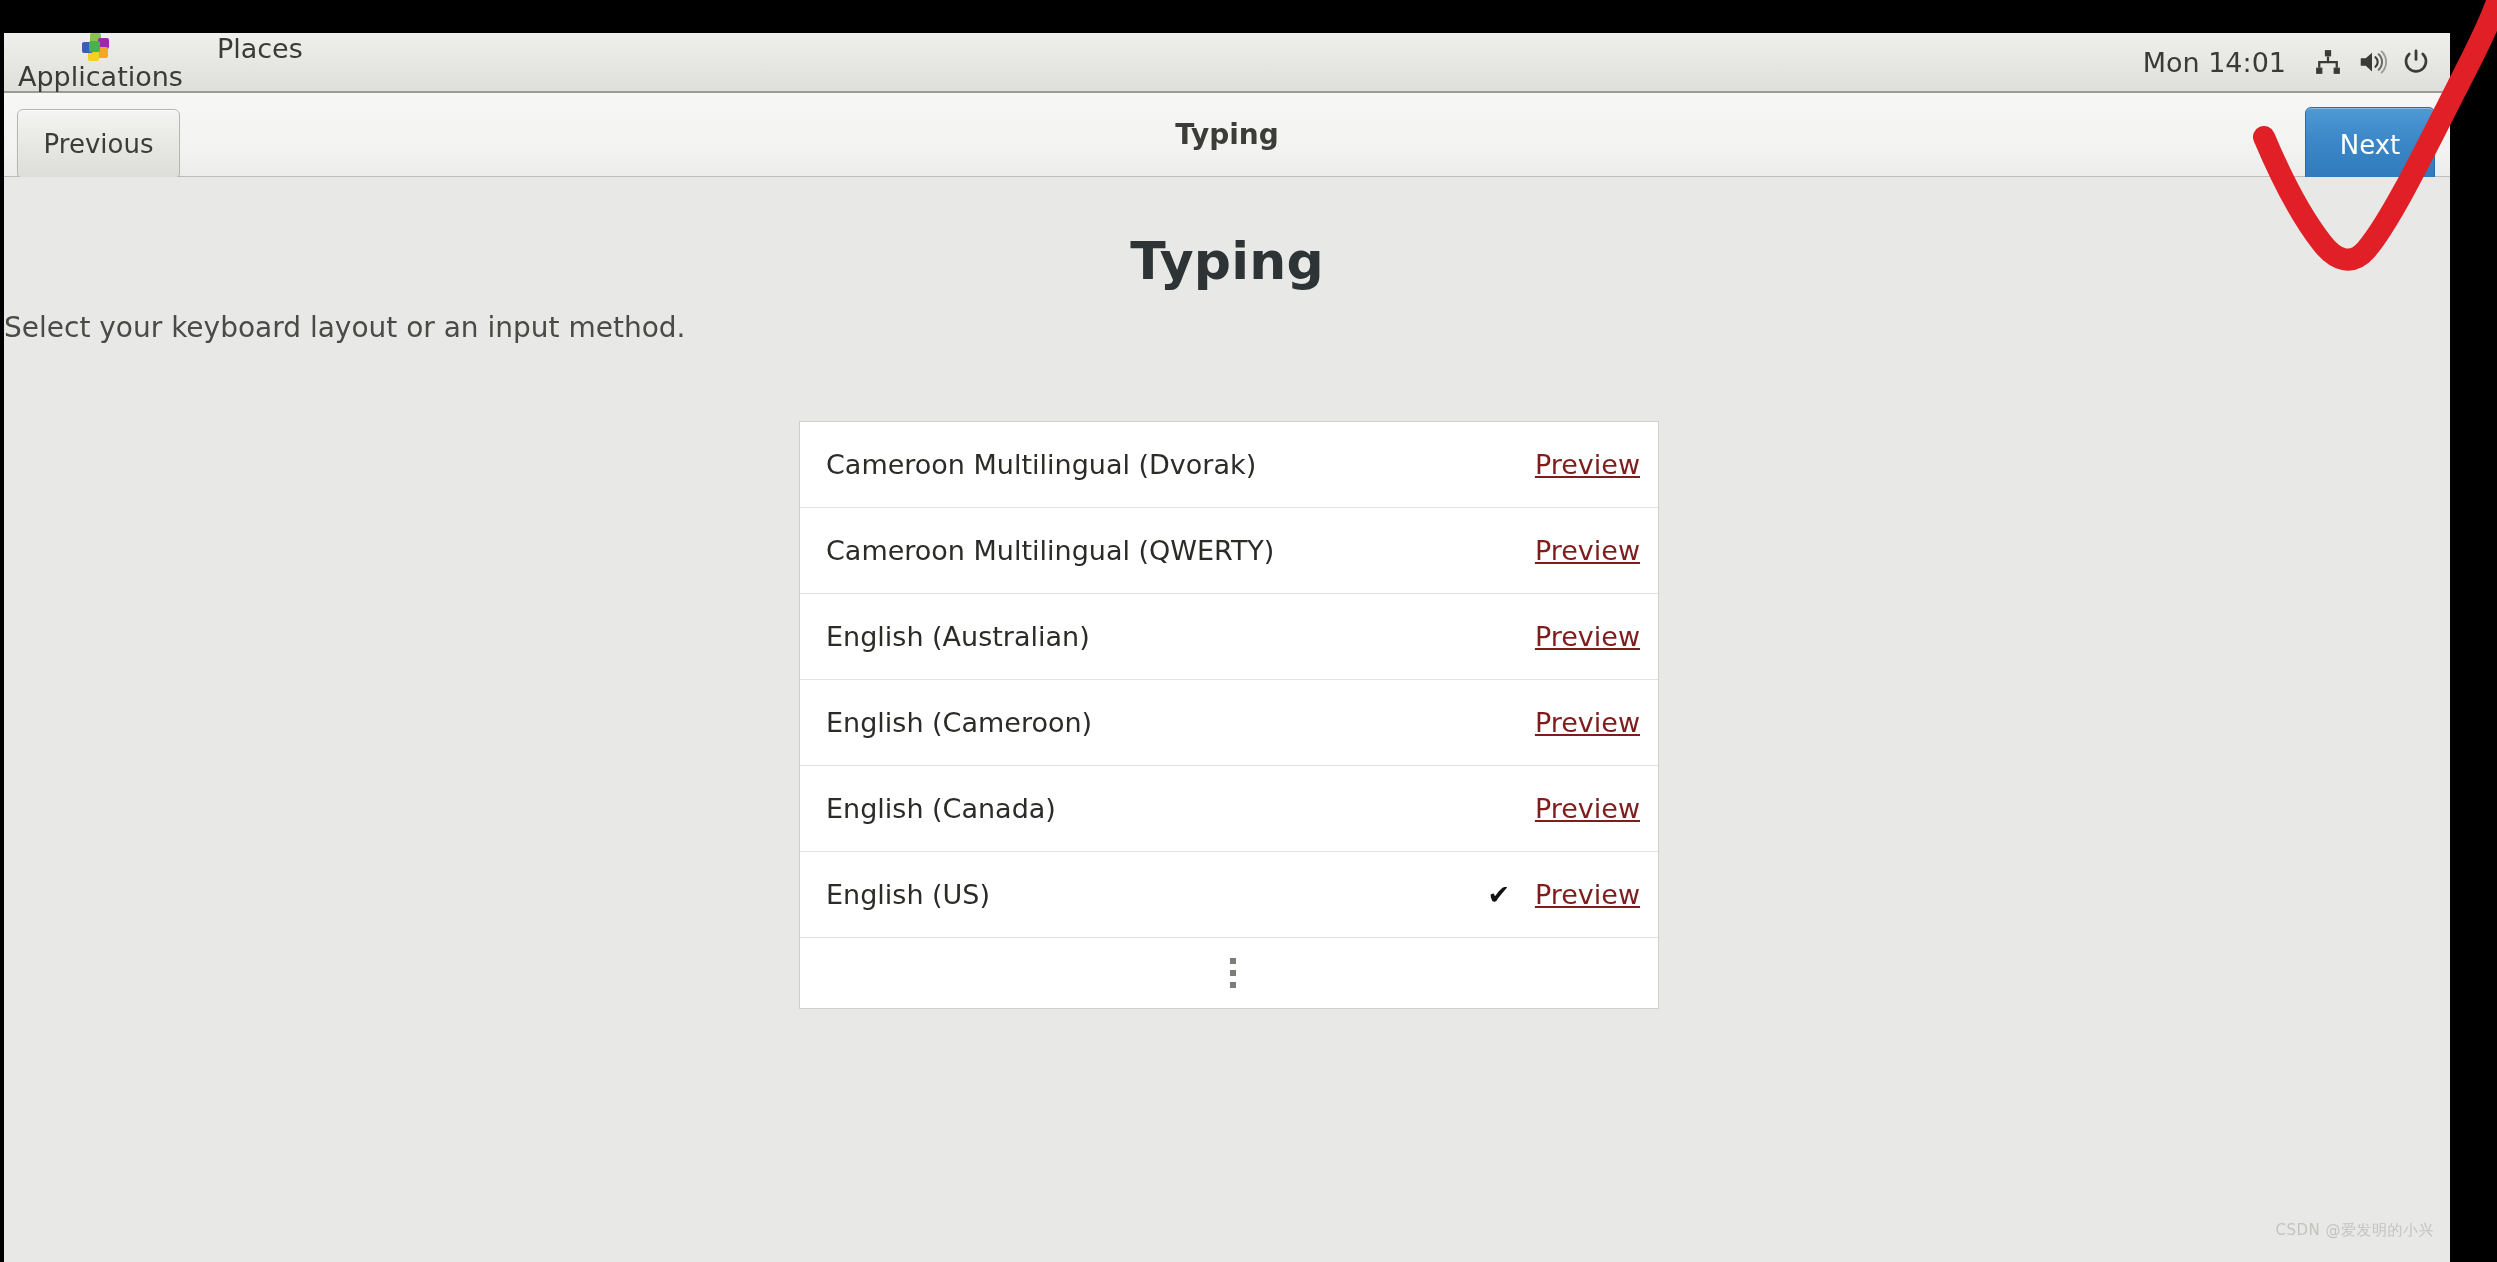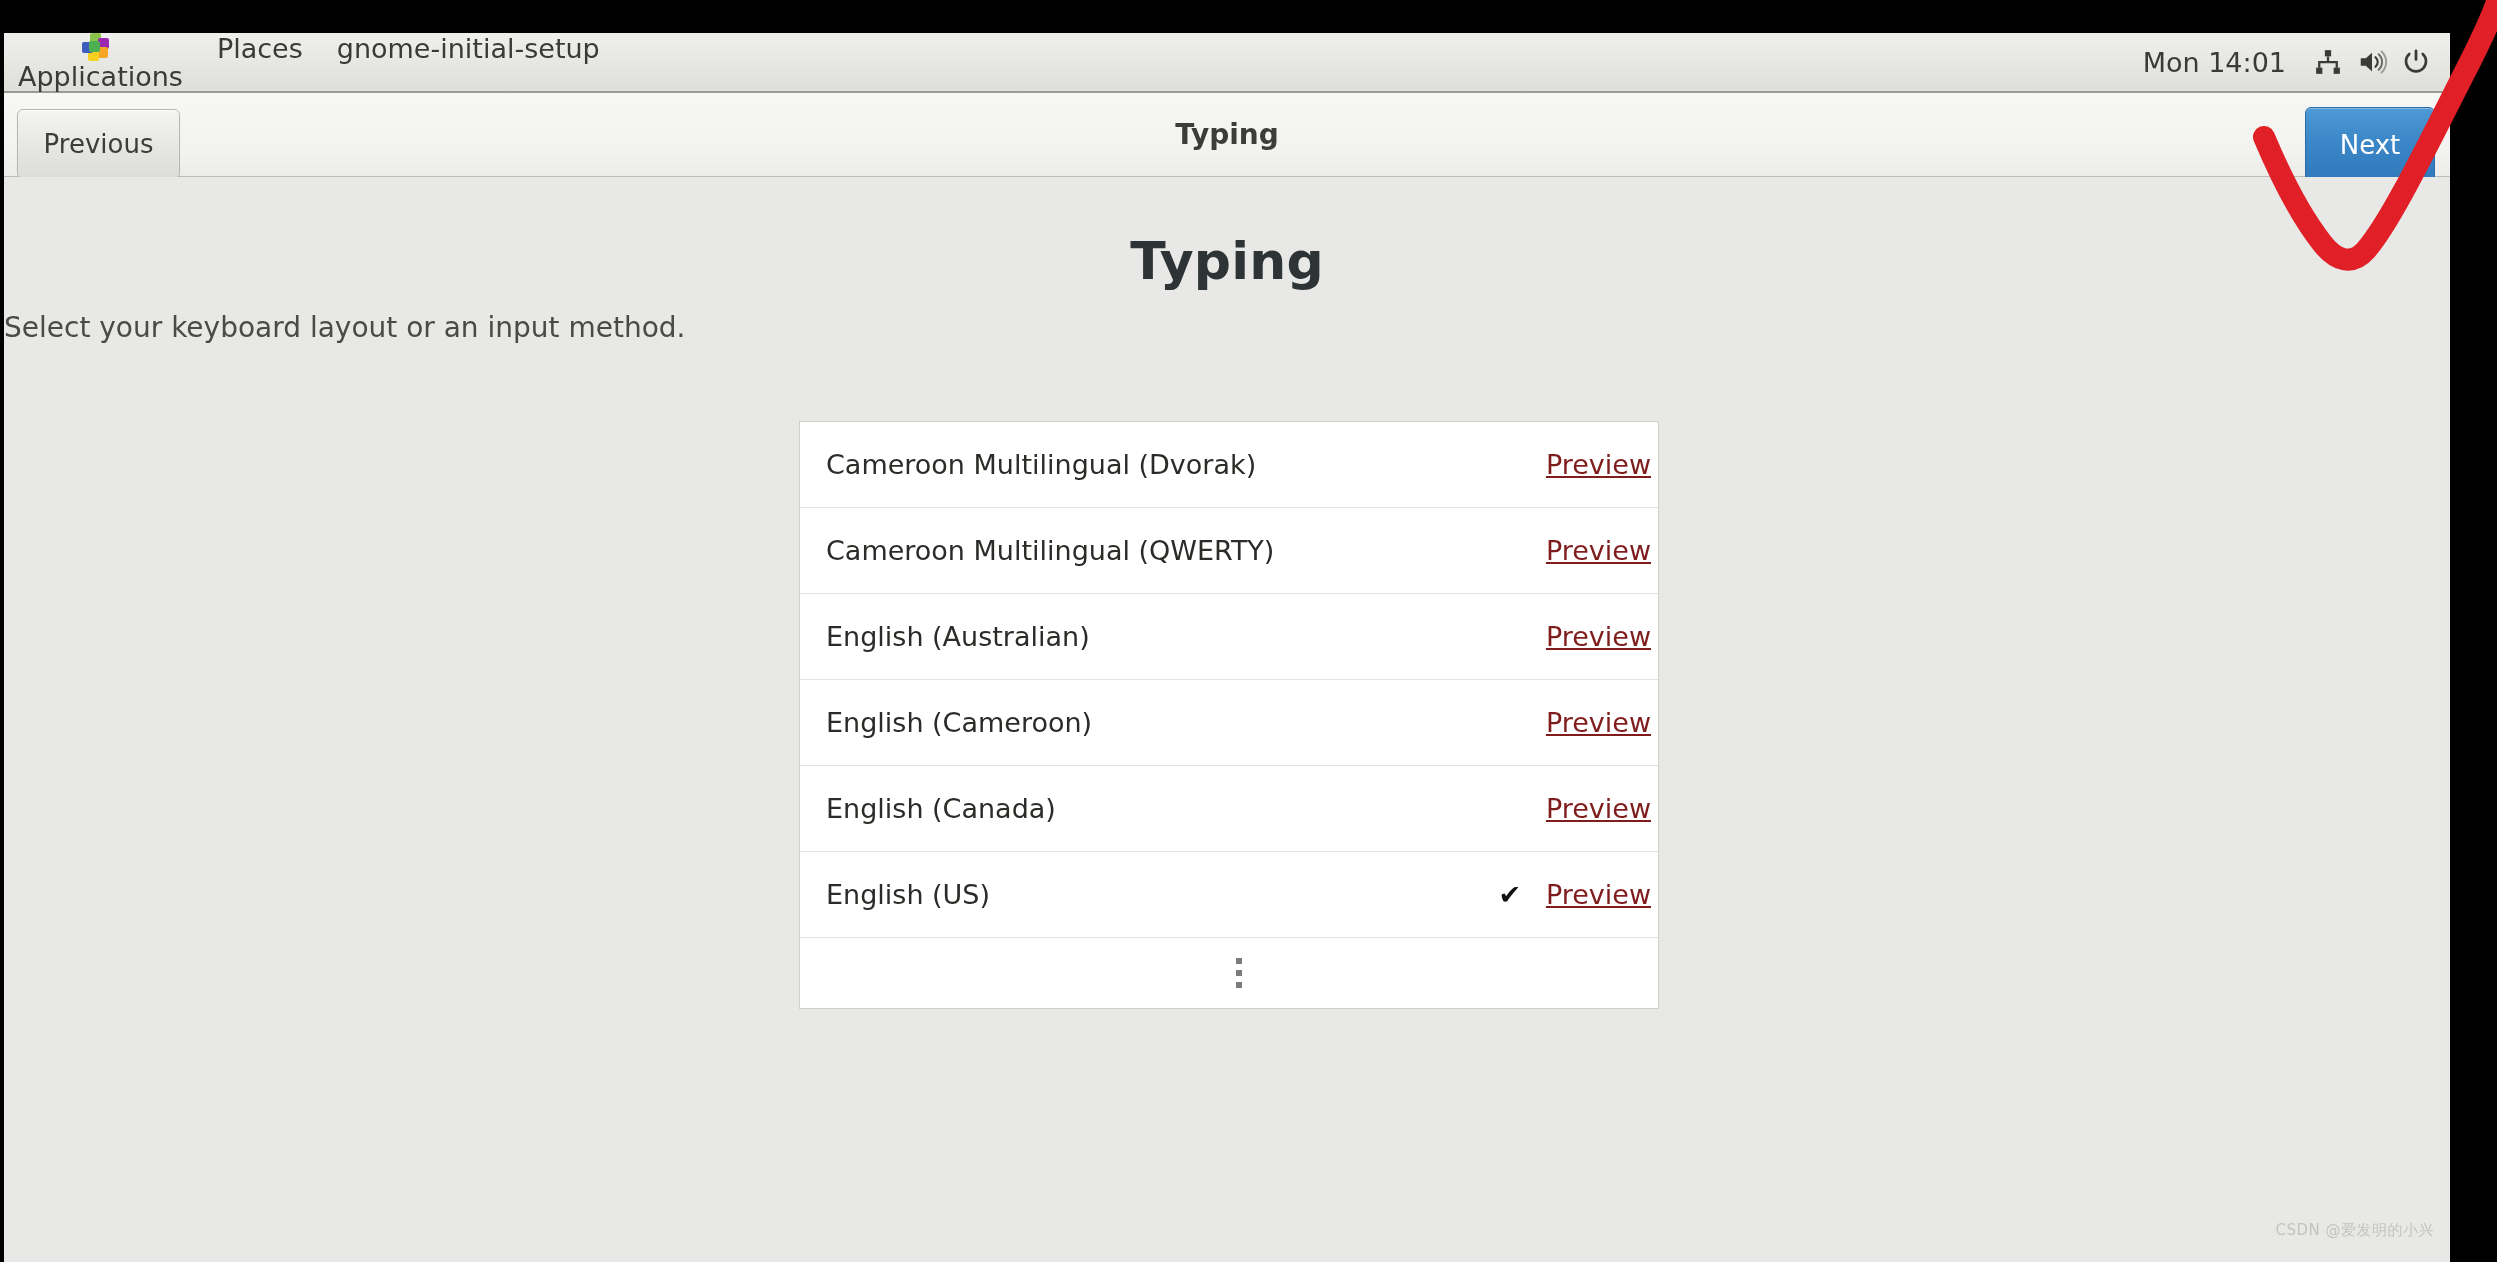--- a/index.html
+++ b/index.html
@@ -188,21 +188,21 @@
     width: 860px;
     background: #ffffff;
     border: 1px solid #cfcfcb;
     box-sizing: border-box;
   }
   .list-row {
     position: relative;
     height: 86px;
     display: flex;
     align-items: center;
-    padding: 0 7px 0 26px;
+    padding: 0 18px 0 26px;
     box-sizing: border-box;
     border-bottom: 1px solid #e2e2de;
     background: #ffffff;
     cursor: pointer;
   }
   .list-row .layout-name {
     font-size: 27px;
     color: #2b2b28;
     flex: 1 1 auto;
     white-space: nowrap;
@@ -286,23 +286,20 @@
             <i style="left:0px;  top:9px;   background:#3b5bbd;"></i>
             <i style="left:7px;  top:8px;   background:#4caf50;"></i>
           </span>
           <span>Applications</span>
         </div>
 
         <div class="panel-item">
           <span>Places</span>
         </div>
 
-        <div class="panel-item">
-          <span>gnome-initial-setup</span>
-        </div>
       </div>
 
       <div class="panel-spacer"></div>
 
       <div class="panel-right">
         <div class="clock">Mon 14:01</div>
 
         <div class="tray-icon">
           <svg width="30" height="30" viewBox="0 0 24 24" aria-hidden="true">
             <rect x="9.5" y="2.5" width="5" height="5" fill="#3a3a37"></rect>

